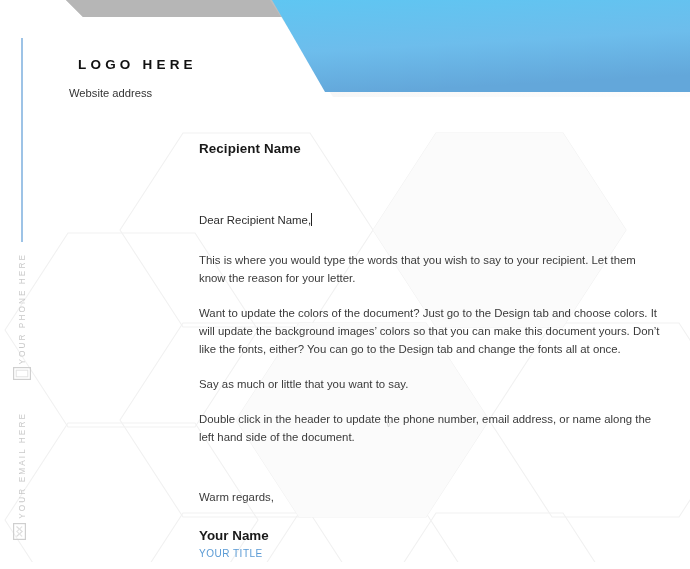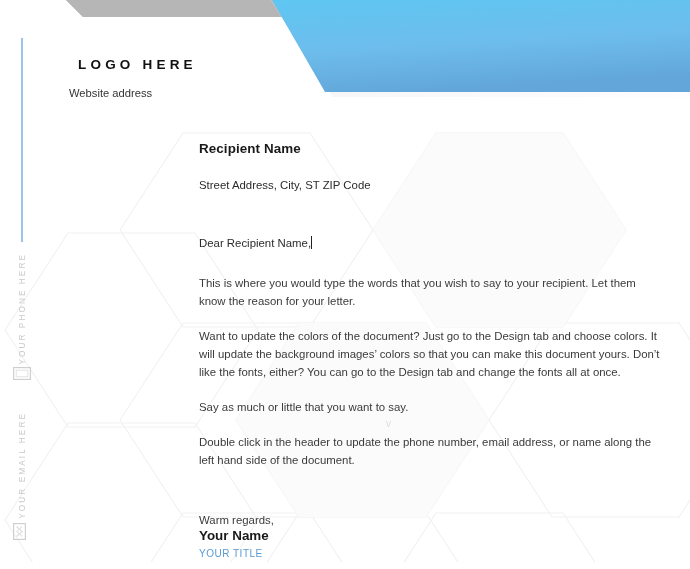--- a/index.html
+++ b/index.html
@@ -115,21 +115,21 @@
     left: 199px;
     top: 141px;
     width: 472px;
     z-index: 4;
   }
   .recipient-name {
     font-size: 13.4px;
     font-weight: bold;
     color: #191919;
     letter-spacing: 0.1px;
-    margin: 0 0 23px 0;
+    margin: 0 0 12px 0;
   }
   .recipient-address {
     font-size: 11.4px;
     color: #2b2b2b;
     margin: 0;
   }
   .salutation {
     position: relative;
     font-size: 11.4px;
     color: #2b2b2b;
@@ -257,21 +257,20 @@
       <svg width="13" height="17" viewBox="0 0 13 17" xmlns="http://www.w3.org/2000/svg">
         <rect x="0.6" y="0.6" width="11.8" height="15.8" fill="none" stroke="#CFCFCF" stroke-width="1.2"></rect>
         <path d="M3.5 3.5 L9.2 8.5 L3.5 13.5" fill="none" stroke="#DCDCDC" stroke-width="1.1"></path>
         <path d="M9.2 3.5 L3.8 8.5 L9.2 13.5" fill="none" stroke="#E4E4E4" stroke-width="1.1"></path>
       </svg>
     </span>
   </div>
 
   <div class="letter">
     <p class="recipient-name">Recipient Name</p>
-    <p class="recipient-address">Street Address, City, ST ZIP Code</p>
 
     <div>
       <span class="salutation">Dear Recipient Name,</span><span class="caret"></span>
     </div>
 
     <p class="body-para first">This is where you would type the words that you wish to say to your recipient.  Let them know the reason for your letter.</p>
     <p class="body-para">Want to update the colors of the document?  Just go to the Design tab and choose colors.  It will update the background images’ colors so that you can make this document yours.  Don’t like the fonts, either?  You can go to the Design tab and change the fonts all at once.</p>
     <p class="body-para">Say as much or little that you want to say.</p>
     <p class="body-para">Double click in the header to update the phone number, email address, or name along the left hand side of the document.</p>
 

